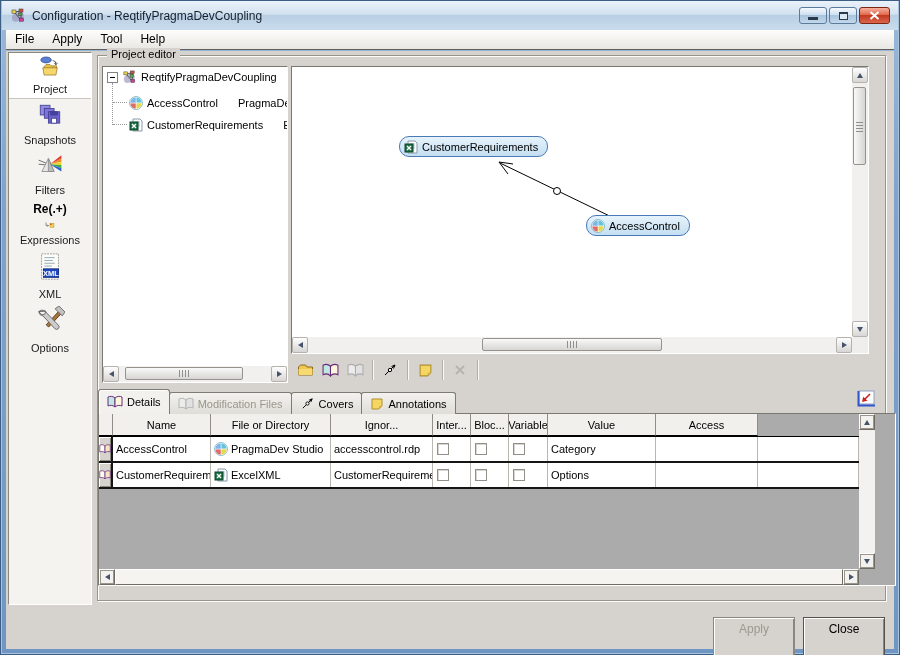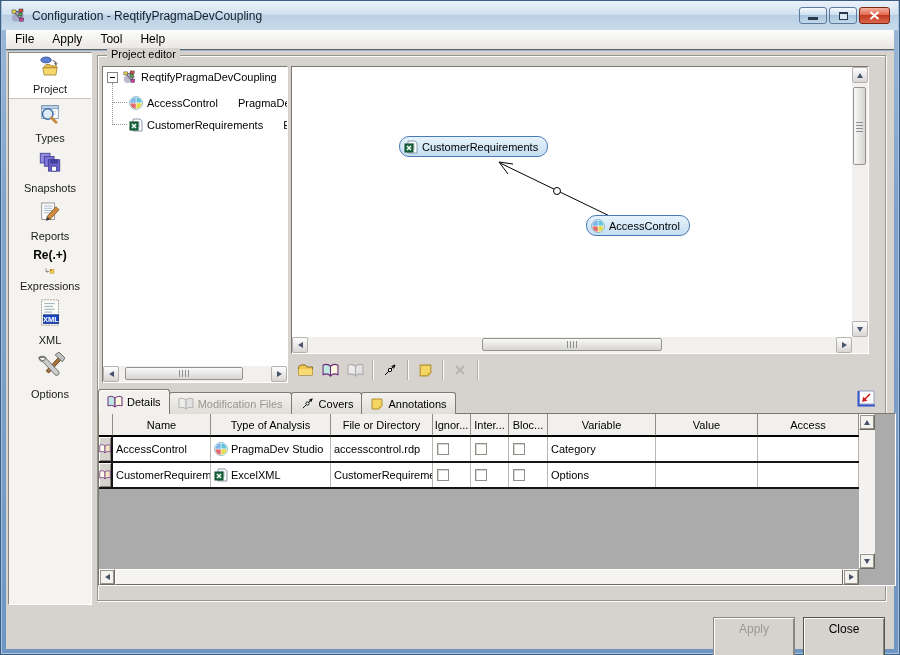--- a/index.html
+++ b/index.html
@@ -164,57 +164,45 @@
     <div class="sbi sel" style="height:46px">
       <svg width="30" height="30" viewBox="0 0 32 32">
         <ellipse cx="10" cy="6" rx="8" ry="4.5" fill="#5b7fd4" stroke="#24407e"></ellipse>
         <path d="M20 7 q5 0 5 5" stroke="#222" fill="none"></path>
         <path d="M25 9 l0 4 m-2.5 -2 l2.5 2.5 2.5 -2.5" stroke="#222" fill="none"></path>
         <path d="M7 16 l3 -3 h6 l2 2 h8 v4 H7 z" fill="#e8c04a" stroke="#8a6a1c"></path>
         <path d="M5 18 h22 l-2 11 H7 z" fill="#f6d76b" stroke="#8a6a1c"></path>
       </svg>
       <span class="lbl">Project</span>
     </div>
-    <div class="sbi" style="height:48px">
-      <svg width="30" height="30" viewBox="0 0 32 32">
-        <rect x="5" y="5" width="22" height="17" fill="#fff" stroke="#6b88aa"></rect>
-        <rect x="5" y="5" width="22" height="4" fill="#c3d7ec" stroke="#6b88aa"></rect>
-        <line x1="8" y1="13" x2="24" y2="13" stroke="#b8c6d6"></line>
-        <line x1="8" y1="16" x2="24" y2="16" stroke="#b8c6d6"></line>
-        <line x1="8" y1="19" x2="20" y2="19" stroke="#b8c6d6"></line>
-        <circle cx="13" cy="16" r="7" fill="#dbeaf7" fill-opacity=".7" stroke="#3f71a8" stroke-width="2"></circle>
-        <path d="M18 21 l6 6" stroke="#c98b3f" stroke-width="4" stroke-linecap="round"></path>
-      </svg>
-      <span class="lbl">Types</span>
-    </div>
     <div class="sbi" style="height:50px">
       <svg width="30" height="30" viewBox="0 0 32 32">
         <g stroke="#3d3d8f">
           <rect x="4" y="4" width="12" height="12" fill="#918ae2"></rect>
           <rect x="9" y="8" width="12" height="12" fill="#7d73d8"></rect>
           <rect x="14" y="12" width="14" height="14" fill="#6b61cc"></rect>
           <rect x="17" y="12" width="8" height="4" fill="#4343a0"></rect>
           <rect x="18" y="20" width="6" height="6" fill="#fff"></rect>
         </g>
       </svg>
       <span class="lbl">Snapshots</span>
     </div>
-    <div class="sbi" style="height:48px">
+    <div class="sbi" style="height:50px">
       <svg width="30" height="30" viewBox="0 0 32 32">
-        <rect x="5" y="4" width="17" height="22" fill="#fff" stroke="#777"></rect>
-        <g stroke="#88a0b8">
-          <line x1="8" y1="8" x2="19" y2="8"></line>
-            <line x1="8" y1="11" x2="19" y2="11"></line>
-          <line x1="8" y1="14" x2="19" y2="14"></line>
-            <line x1="8" y1="17" x2="19" y2="17"></line>
-        </g>
-        <path d="M12 22 L24 9 L28 13 L16 26 Z" fill="#d08c3e" stroke="#7a4c16"></path>
-        <path d="M12 22 L16 26 L10.5 27.5 Z" fill="#333"></path>
-      </svg>
-      <span class="lbl">Reports</span>
+        <line x1="2" y1="10" x2="12" y2="14" stroke="#555"></line>
+        <line x1="2" y1="15" x2="12" y2="16" stroke="#555"></line>
+        <path d="M6 24 L14 8 L21 24 Z" fill="#e6e6e6" stroke="#888"></path>
+        <path d="M14 8 L21 24 L14 24 Z" fill="#bdbdbd" stroke="#888"></path>
+        <path d="M16 15 L30 4 L30 8 Z" fill="#e03a2f"></path>
+        <path d="M16 15 L30 8 L30 12 Z" fill="#f08a28"></path>
+        <path d="M16 15 L30 12 L30 16 Z" fill="#f4d52c"></path>
+        <path d="M16 15 L30 16 L30 20 Z" fill="#3fae3f"></path>
+        <path d="M16 15 L30 20 L30 24 Z" fill="#2f5fd0"></path>
+      </svg>
+      <span class="lbl">Filters</span>
     </div>
     <div class="sbi" style="height:50px">
       <span class="expr-re">Re(.+)</span>
       <svg width="24" height="15" viewBox="0 0 24 15">
         <path d="M2 1 v8 h6" fill="none" stroke="#000"></path>
         <path d="M8 9 l-2.5 -2.5 M8 9 l-2.5 2.5" stroke="#000" fill="none"></path>
         <rect x="12" y="3" width="10" height="10" fill="#f3cf4e" stroke="#a8862a"></rect>
         <path d="M22 10 l-3 3 v-3 Z" fill="#d8b13c"></path>
         <circle cx="14.5" cy="5.5" r="1.7" fill="#d02020"></circle>
       </svg>
@@ -444,21 +432,20 @@
       <path d="M2.5 1 V15.5 H19" fill="none" stroke="#3355cc" stroke-width="2"></path>
       <line x1="14" y1="4" x2="8" y2="10" stroke="#cc2222" stroke-width="1.6"></line>
       <path d="M6 12 L11.5 10.8 L7.2 6.8 Z" fill="#cc2222"></path>
     </svg>
   </span>
 
   <div class="tablewrap">
     <div class="tgrid thead">
       <div class="hcell"></div>
       <div class="hcell">Name</div>
-      <div class="hcell">Type of Analysis</div>
       <div class="hcell">File or Directory</div>
       <div class="hcell">Ignor...</div>
       <div class="hcell">Inter...</div>
       <div class="hcell">Bloc...</div>
       <div class="hcell">Variable</div>
       <div class="hcell">Value</div>
       <div class="hcell">Access</div>
     </div>
 
     <div class="rows">

